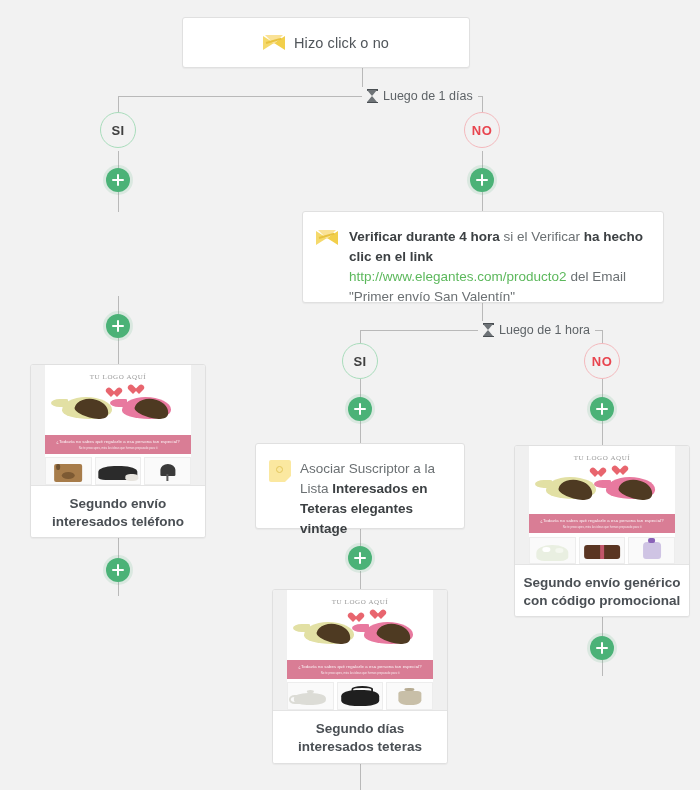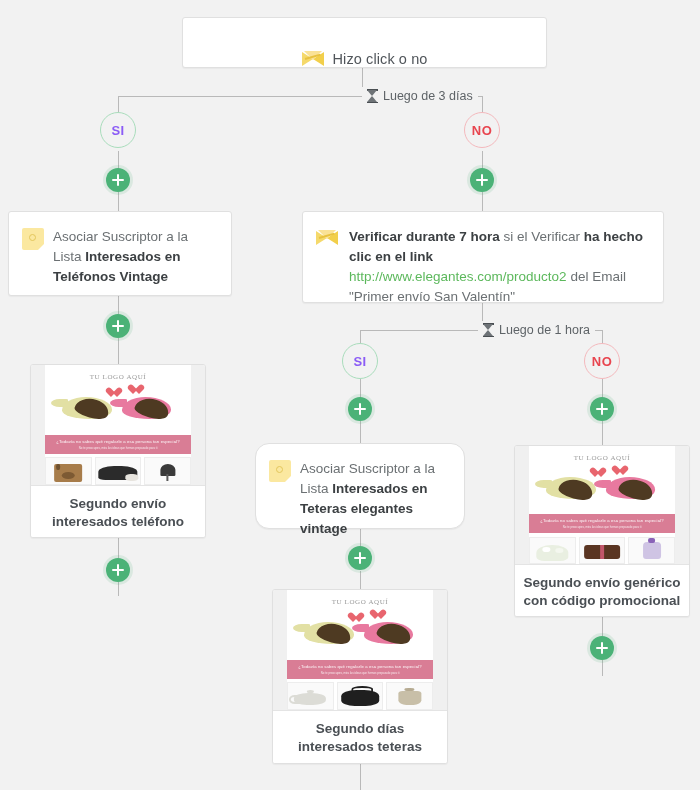--- a/index.html
+++ b/index.html
@@ -86,21 +86,21 @@
   .icon-hourglass .hg-cap.top{top:0;}
   .icon-hourglass .hg-cap.bot{bottom:0;}
 
   
   .badge{
     position:absolute;width:36px;height:36px;border-radius:50%;
     background:#f2f2f2;box-sizing:border-box;
     display:flex;align-items:center;justify-content:center;
     font-size:13px;font-weight:bold;letter-spacing:.4px;
   }
-  .badge.yes{border:1.3px solid #a9ddbc;color:#8b5cf6;}
+  .badge.yes{border:1.3px solid #a9ddbc;color:#404040;}
   .badge.no{border:1.3px solid #f4b9bd;color:#e8454f;}
 
   .plus{
     position:absolute;width:24px;height:24px;border-radius:50%;
     background:#4bb277;
     box-shadow:0 0 0 3px rgba(75,178,119,0.14);
   }
   .plus:before,.plus:after{content:"";position:absolute;background:#ffffff;border-radius:1px;}
   .plus:before{left:6px;top:11px;width:12px;height:2.4px;}
   .plus:after{left:10.8px;top:6px;width:2.4px;height:12px;}
@@ -214,63 +214,57 @@
   <div class="vline" style="left:602px;top:379px;height:19px;"></div>
   <div class="vline" style="left:602px;top:421px;height:24px;"></div>
 
   <div class="vline" style="left:360px;top:529px;height:17px;"></div>
   <div class="vline" style="left:360px;top:571px;height:18px;"></div>
   <div class="vline" style="left:360px;top:764px;height:26px;"></div>
 
   <div class="vline" style="left:602px;top:617px;height:19px;"></div>
   <div class="vline" style="left:602px;top:660px;height:16px;"></div>
 
-  <div class="card node-start" style="left:182px;top:17px;width:365px;height:51px;align-items:flex-end;">
+  <div class="card node-start" style="left:182px;top:17px;width:288px;height:51px;">
     <span class="icon-envelope">
       <span class="e-body"></span>
         <span class="e-flap"></span>
         <span class="e-slash"></span>
     </span>
     <span class="label">Hizo click o no</span>
   </div>
 
   <div class="delay" style="left:362px;top:96px;height:18px;transform:translateY(-9px);">
     <span class="icon-hourglass">
       <span class="hg-cap top"></span>
         <span class="hg-t"></span>
         <span class="hg-b"></span>
         <span class="hg-cap bot"></span>
     </span>
-    <span>Luego de 3 días</span>
+    <span>Luego de 1 días</span>
   </div>
 
   <div class="badge yes" style="left:100px;top:112px;">
     <span>SI</span>
   </div>
   <div class="badge no" style="left:464px;top:112px;">
     <span>NO</span>
   </div>
 
   <div class="plus" style="left:106px;top:168px;"></div>
   <div class="plus" style="left:470px;top:168px;"></div>
 
-  <div class="card node-action" style="left:8px;top:211px;width:224px;height:85px;">
-    <span class="icon-list">
-        <span class="dot"></span>
-      </span>
-    <span class="txt"><span>Asociar Suscriptor a la Lista </span><b>Interesados en Teléfonos Vintage</b></span>
-  </div>
 
   <div class="card node-action" style="left:302px;top:211px;width:362px;height:92px;">
     <span class="icon-envelope" style="margin-right:11px;margin-top:3px;">
       <span class="e-body"></span>
         <span class="e-flap"></span>
         <span class="e-slash"></span>
     </span>
-    <span class="txt"><b>Verificar durante 7 hora</b><span> si el Verificar </span><b>ha hecho clic en el link </b><span class="lnk">http://www.elegantes.com/producto2</span><span> del Email "Primer envío San Valentín"</span></span>
+    <span class="txt"><b>Verificar durante 4 hora</b><span> si el Verificar </span><b>ha hecho clic en el link </b><span class="lnk">http://www.elegantes.com/producto2</span><span> del Email "Primer envío San Valentín"</span></span>
   </div>
 
   <div class="delay" style="left:478px;top:330px;height:18px;transform:translateY(-9px);">
     <span class="icon-hourglass">
       <span class="hg-cap top"></span>
         <span class="hg-t"></span>
         <span class="hg-b"></span>
         <span class="hg-cap bot"></span>
     </span>
     <span>Luego de 1 hora</span>
@@ -319,21 +313,21 @@
             <span class="art phone2"></span>
           </div>
         <div class="prod">
             <span class="art phone3"></span>
           </div>
       </div>
     </div>
     <div class="mail-caption" style="height:54px;">Segundo envío interesados teléfono</div>
   </div>
 
-  <div class="card node-action" style="left:255px;top:443px;width:210px;height:86px;border-radius:14px;">
+  <div class="card node-action" style="left:255px;top:443px;width:210px;height:86px;">
     <span class="icon-list">
         <span class="dot"></span>
       </span>
     <span class="txt"><span>Asociar Suscriptor a la Lista </span><b>Interesados en Teteras elegantes vintage</b></span>
   </div>
 
   <div class="mail-card" style="left:514px;top:445px;width:176px;height:172px;">
     <div class="mail-preview" style="height:118px;">
       <div class="mail-sheet"></div>
       <div class="mail-logo">TU LOGO AQUÍ</div>

